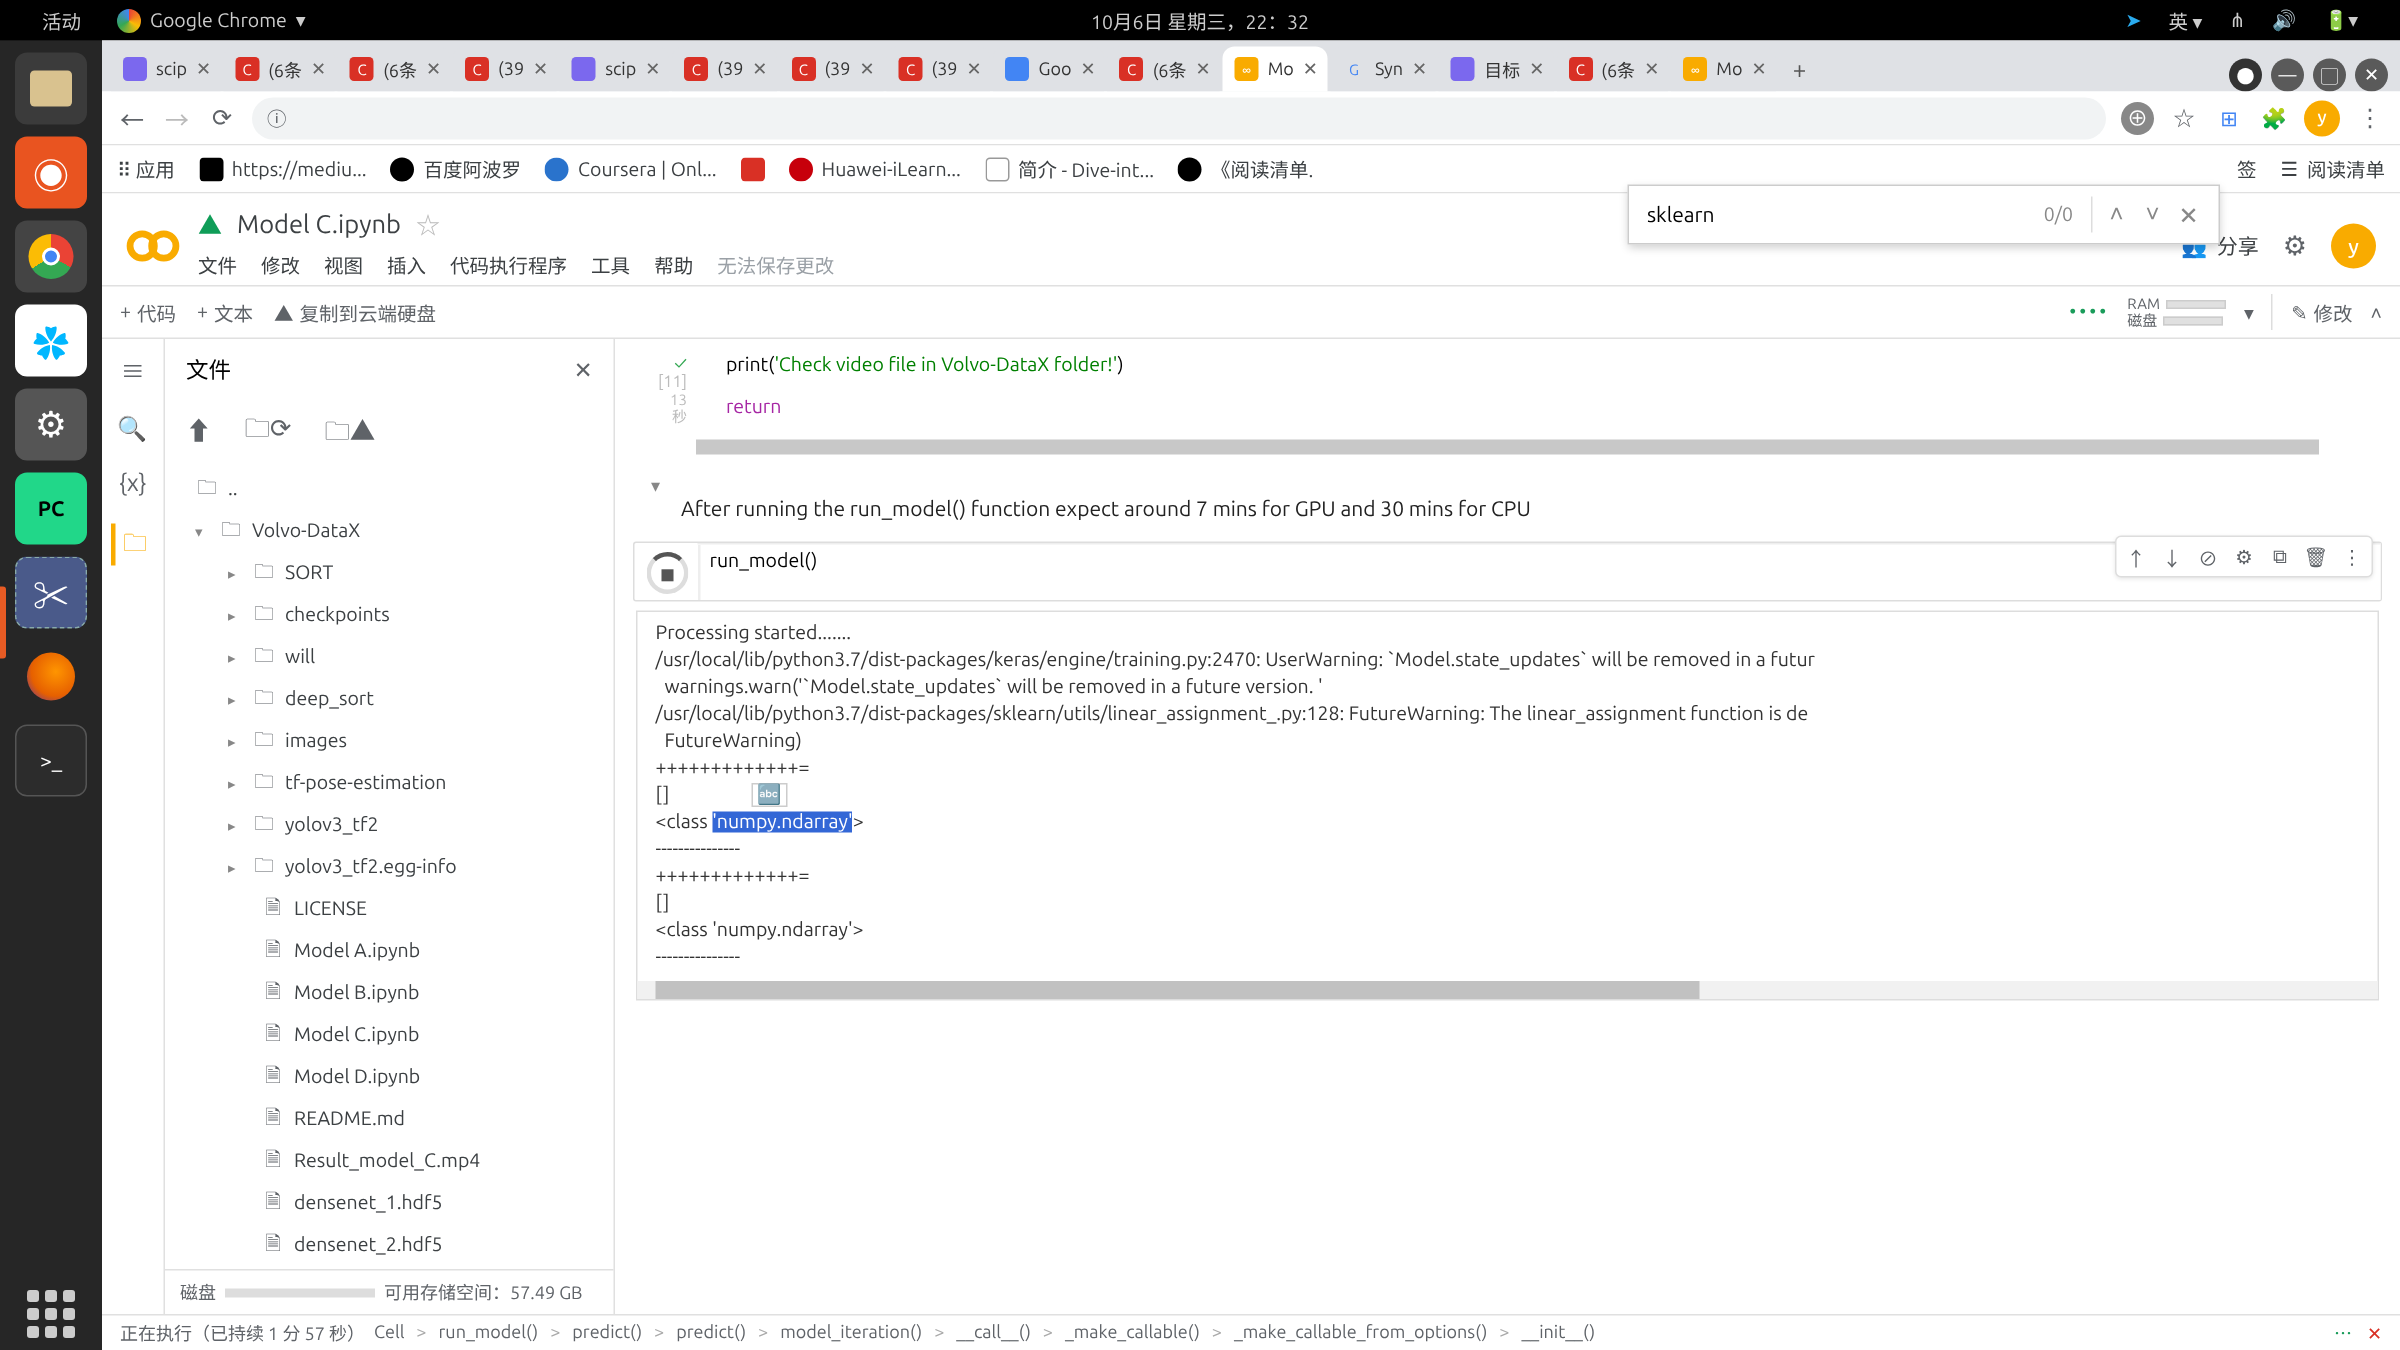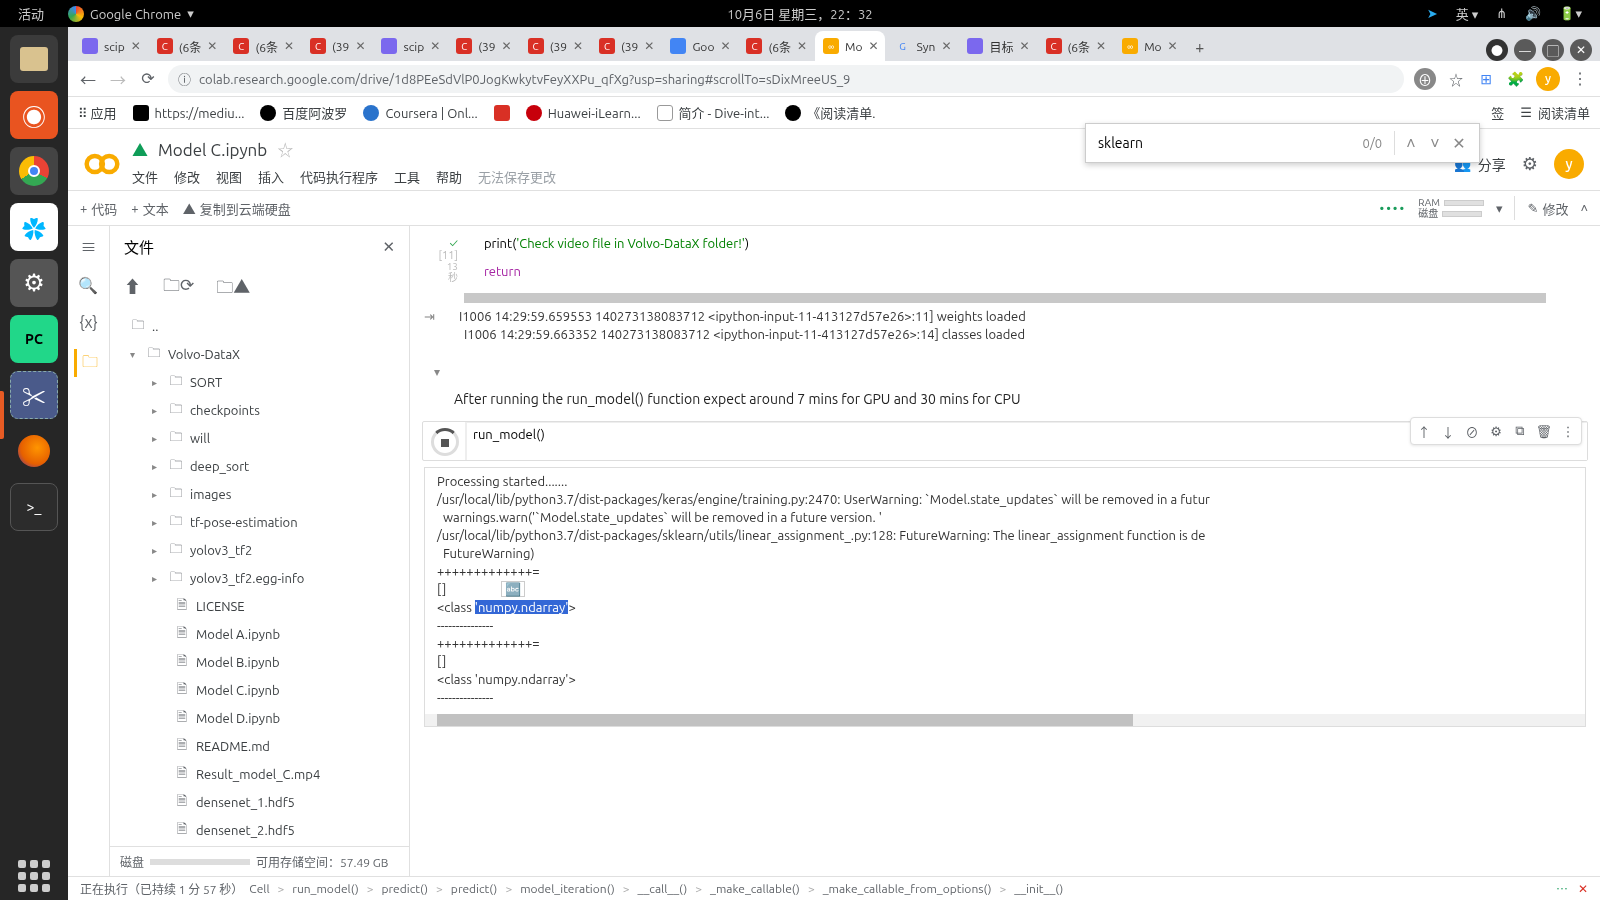--- a/index.html
+++ b/index.html
@@ -1,17 +1,17 @@
 <!DOCTYPE html>
 <html><head>
 <meta charset="utf-8">
 <style>
 * { margin: 0; padding: 0; box-sizing: border-box; font-family: "Ubuntu", "Noto Sans CJK SC", sans-serif; }
 body { width: 1600px; height: 900px; background: #1a1a1a; overflow: hidden; position: relative; }
-.gnome-top { height: 27px; background: #000; color: #ccc; display: flex; align-items: center; padding: 0 18px; font-size: 13px; }
+.gnome-top { height: 27px; background: #000; color: #ccc; display: flex; align-items: center; padding: 0 28px; font-size: 13px; }
 .gnome-top .center { position: absolute; left: 50%; transform: translateX(-50%); }
 .gnome-top .right { margin-left: auto; display: flex; gap: 18px; align-items: center; }
 .dock { position: absolute; left: 0; top: 27px; width: 68px; height: 873px; background: rgba(40,40,40,0.9); display: flex; flex-direction: column; align-items: center; padding-top: 8px; gap: 8px; }
 .dock-icon { width: 48px; height: 48px; border-radius: 8px; display: flex; align-items: center; justify-content: center; font-size: 24px; color: #fff; }
 .dock-icon.active { background: #444; }
 .dock-sep { flex: 1; }
 .dock-grid { width: 48px; height: 48px; display: grid; grid-template-columns: repeat(3,8px); grid-template-rows: repeat(3,8px); gap: 4px; align-content: center; justify-content: center; }
 .dock-grid span { background: #ccc; border-radius: 2px; }
 .chrome { position: absolute; left: 68px; top: 27px; right: 0; bottom: 0; background: #fff; display: flex; flex-direction: column; }
 .tabstrip { height: 34px; background: #dfe1e5; display: flex; align-items: flex-end; padding-left: 6px; }
@@ -81,21 +81,21 @@
 .tok-str { color: #008000; }
 .tok-hl { background: #3367d6; color: #fff; }
 .output { font-family: "Roboto Mono", monospace; font-size: 13px; color: #333; white-space: pre; padding: 4px 8px 8px 54px; overflow-x: hidden; }
 .output-scroll { border: 1px solid #ddd; margin: 6px 14px; }
 .output-scroll .hscroll { height: 12px; background: #f1f1f1; position: relative; }
 .output-scroll .hscroll .thumb { position: absolute; left: 12px; top: 0; height: 100%; width: 60%; background: #c1c1c1; }
 .cell-toolbar { position: absolute; right: 18px; background: #fff; border: 1px solid #ddd; border-radius: 4px; display: flex; gap: 2px; padding: 2px; box-shadow: 0 1px 3px rgba(0,0,0,0.1); }
 .cell-toolbar span { width: 22px; height: 22px; display: flex; align-items: center; justify-content: center; color: #5f6368; font-size: 13px; }
 .md-cell { padding: 8px 8px 8px 32px; font-size: 15px; color: #222; }
 .md-cell h3 { font-size: 19px; font-weight: 400; display: flex; gap: 6px; align-items: baseline; }
-.md-cell p { font-size: 14px; margin-top: 12px; }
+.md-cell p { font-size: 14px; margin-top: 0; }
 .statusbar { height: 24px; background: #fff; border-top: 1px solid #e0e0e0; display: flex; align-items: center; padding: 0 12px; font-size: 12px; color: #5f6368; gap: 6px; }
 .statusbar .right { margin-left: auto; display:flex; gap:10px; align-items:center; }
 .crumb { color: #5f6368; }
 .crumb-sep { color: #aaa; margin: 0 2px; }
 .prev-scroll { height: 10px; background: #c8c8c8; margin: 0 54px 0 54px; }
 .dock-marker { position: absolute; left: 0; width: 4px; height: 48px; background: #e75b24; border-radius: 0 2px 2px 0; }
 </style>
 </head>
 <body>
 
@@ -233,21 +233,20 @@
       <span>✕</span>
     </div>
   </div>
 
   <div class="addrbar">
     <span class="nav-icon">←</span>
     <span class="nav-icon" style="color:#bbb;">→</span>
     <span class="nav-icon">⟳</span>
     <div class="omni">
       <span>ⓘ</span>
-      <span>colab.research.google.com/drive/1d8PEeSdVlP0JogKwkytvFeyXXPu_qfXg?usp=sharing#scrollTo=sDixMreeUS_9</span>
     </div>
     <span class="ext-icon" style="background:#888;border-radius:50%;color:#fff;width:22px;height:22px;">⊕</span>
     <span class="ext-icon">☆</span>
     <span class="ext-icon" style="color:#4285f4;">⊞</span>
     <span class="ext-icon">🧩</span>
     <span class="avatar-y">y</span>
     <span class="nav-icon">⋮</span>
   </div>
 
   <div class="bookmarks">
@@ -474,22 +473,20 @@
             <span style="color:#34a853;font-size:12px;">✓</span>
             <span style="font-size:11px;">[11]</span>
             <span style="font-size:10px;white-space:pre;line-height:11px;">13
 秒</span>
           </div>
           <div class="code-area">    <span class="tok-fn">print(</span><span class="tok-str">'Check video file in Volvo-DataX folder!'</span><span class="tok-fn">)</span>
 
     <span class="tok-kw">return</span></div>
         </div>
         <div class="prev-scroll"></div>
-        <div class="output"><span style="color:#888;margin-left:-40px;margin-right:24px;">⇥</span><span>I1006 14:29:59.659553 140273138083712 &lt;ipython-input-11-413127d57e26&gt;:11] weights loaded</span>
-<span>I1006 14:29:59.663352 140273138083712 &lt;ipython-input-11-413127d57e26&gt;:14] classes loaded</span></div>
 
         <div class="cell md-cell">
           <h3>
               <span style="color:#888;font-size:12px;margin-left:-20px;">▾</span>
             </h3>
           <p>After running the run_model() function expect around 7 mins for GPU and 30 mins for CPU</p>
         </div>
 
         <div style="position:relative;">
           <div class="cell-toolbar" style="top:-4px;">

